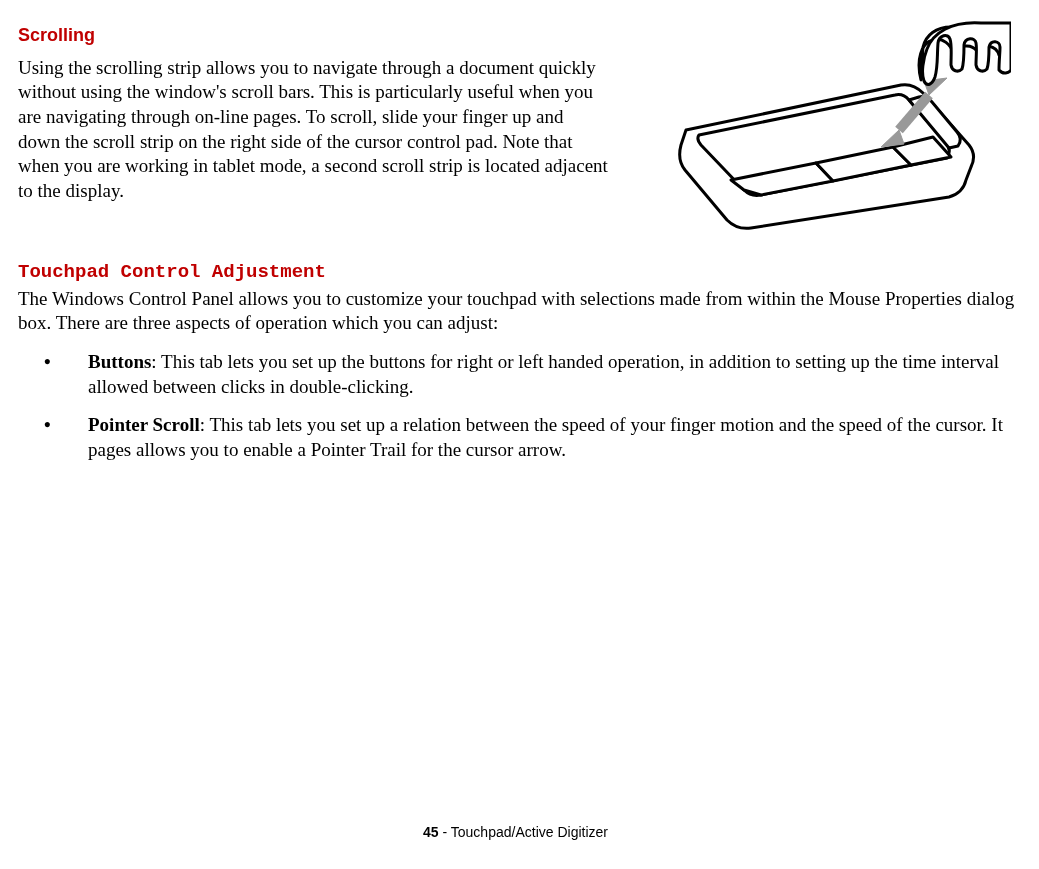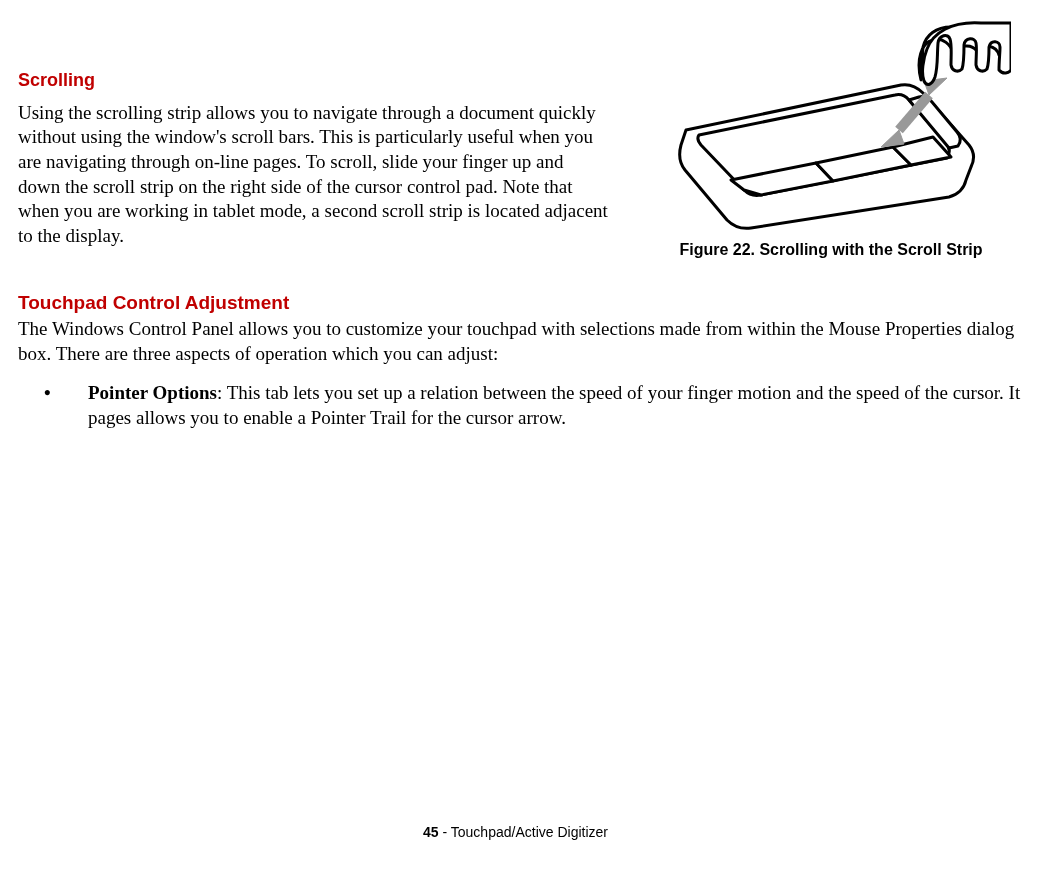--- a/index.html
+++ b/index.html
@@ -8,40 +8,40 @@
     line-height: 1.3;
     color: #000;
     background: #fff;
     margin: 0;
     padding: 10px 18px 20px 18px;
     width: 1003px;
   }
   .top-row {
     display: flex;
     gap: 33px;
-    align-items: flex-end;
+    align-items: center;
   }
   .col-text {
     flex: 1;
   }
   .col-fig {
     width: 380px;
     flex-shrink: 0;
     text-align: center;
   }
   .h-scroll {
     color: #c00000;
     font-family: Arial, Helvetica, sans-serif;
     font-weight: bold;
     font-size: 18px;
     margin: 0 0 8px 0;
   }
   .h-tca {
     color: #c00000;
-    font-family: Liberation Sans, sans-serif;
+    font-family: Liberation Mono, monospace;
     font-weight: bold;
     font-size: 19px;
     margin: 30px 0 2px 0;
   }
   .body-p {
     margin: 0 0 12px 0;
   }
   .fig-caption {
     font-family: Arial, Helvetica, sans-serif;
     font-weight: bold;
@@ -156,26 +156,26 @@
                  C 307 58, 301 56, 300 50
                  C 300 40, 301 30, 299 24
                  C 297 18, 288 20, 287 28
                  C 286 40, 287 52, 284 62
                  C 281 70, 276 72, 273 66
                  C 270 58, 272 44, 276 34
                  C 282 18, 300 6, 330 8
                  Z"></path>
       </g>
     </svg>
-    <div class="fig-caption">Figure 22.  Scrolling with the Scroll Strip</div>
   </div>
 </div>
 
 <p class="h-tca">Touchpad Control Adjustment</p>
 <p class="body-p" style="margin-bottom:8px">The Windows Control Panel allows you to customize your touchpad with selections made from within the Mouse Properties dialog box. There are three aspects of operation which you can adjust:</p>
 
 <ul class="bullets">
-  <li><span class="b">Pointer Options</span><span>: This tab lets you set up a relation between the speed of your finger motion and the speed of the cursor. It pages allows you to enable a Pointer Trail for the cursor arrow.</span></li>
+  <li><span class="b">Buttons</span><span>: This tab lets you set up the buttons for right or left handed operation, in addition to setting up the time interval allowed between clicks in double-clicking.</span></li>
+  <li><span class="b">Pointer Scroll</span><span>: This tab lets you set up a relation between the speed of your finger motion and the speed of the cursor. It pages allows you to enable a Pointer Trail for the cursor arrow.</span></li>
 </ul>
 
 <div class="footer">
   <span class="pg">45</span><span> - </span><span>Touchpad/Active Digitizer</span>
 </div>
 
 </body></html>

